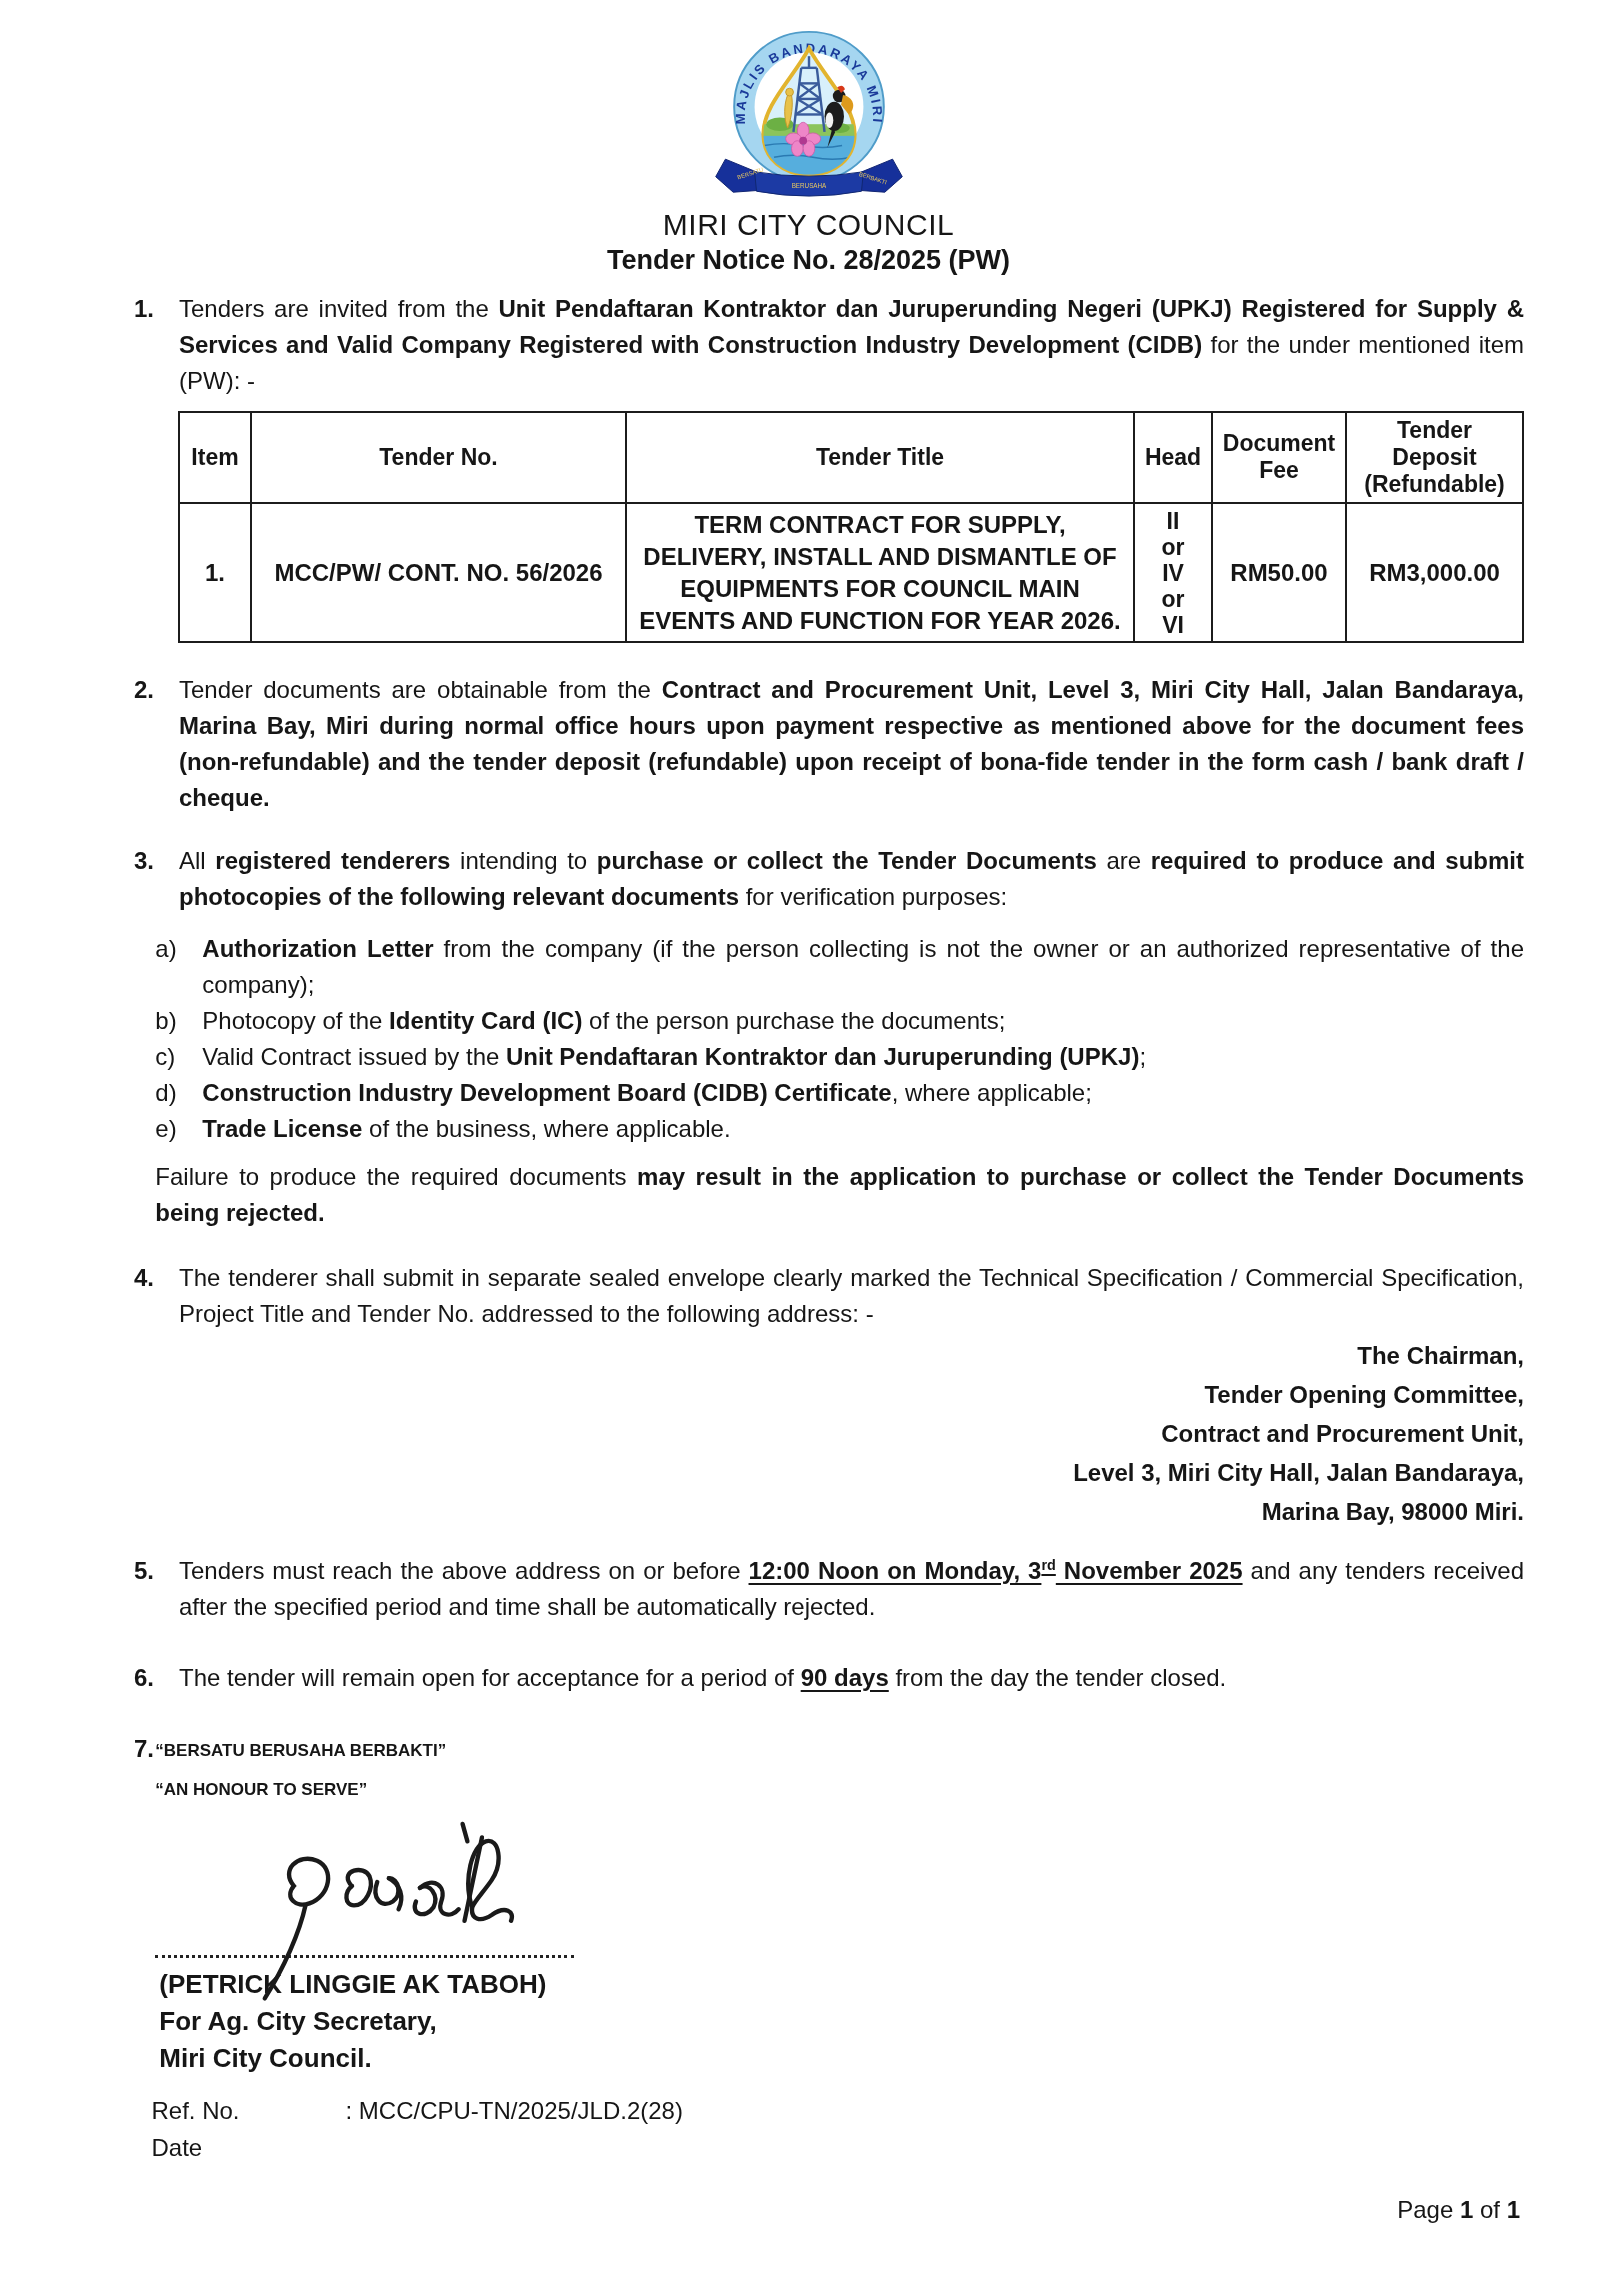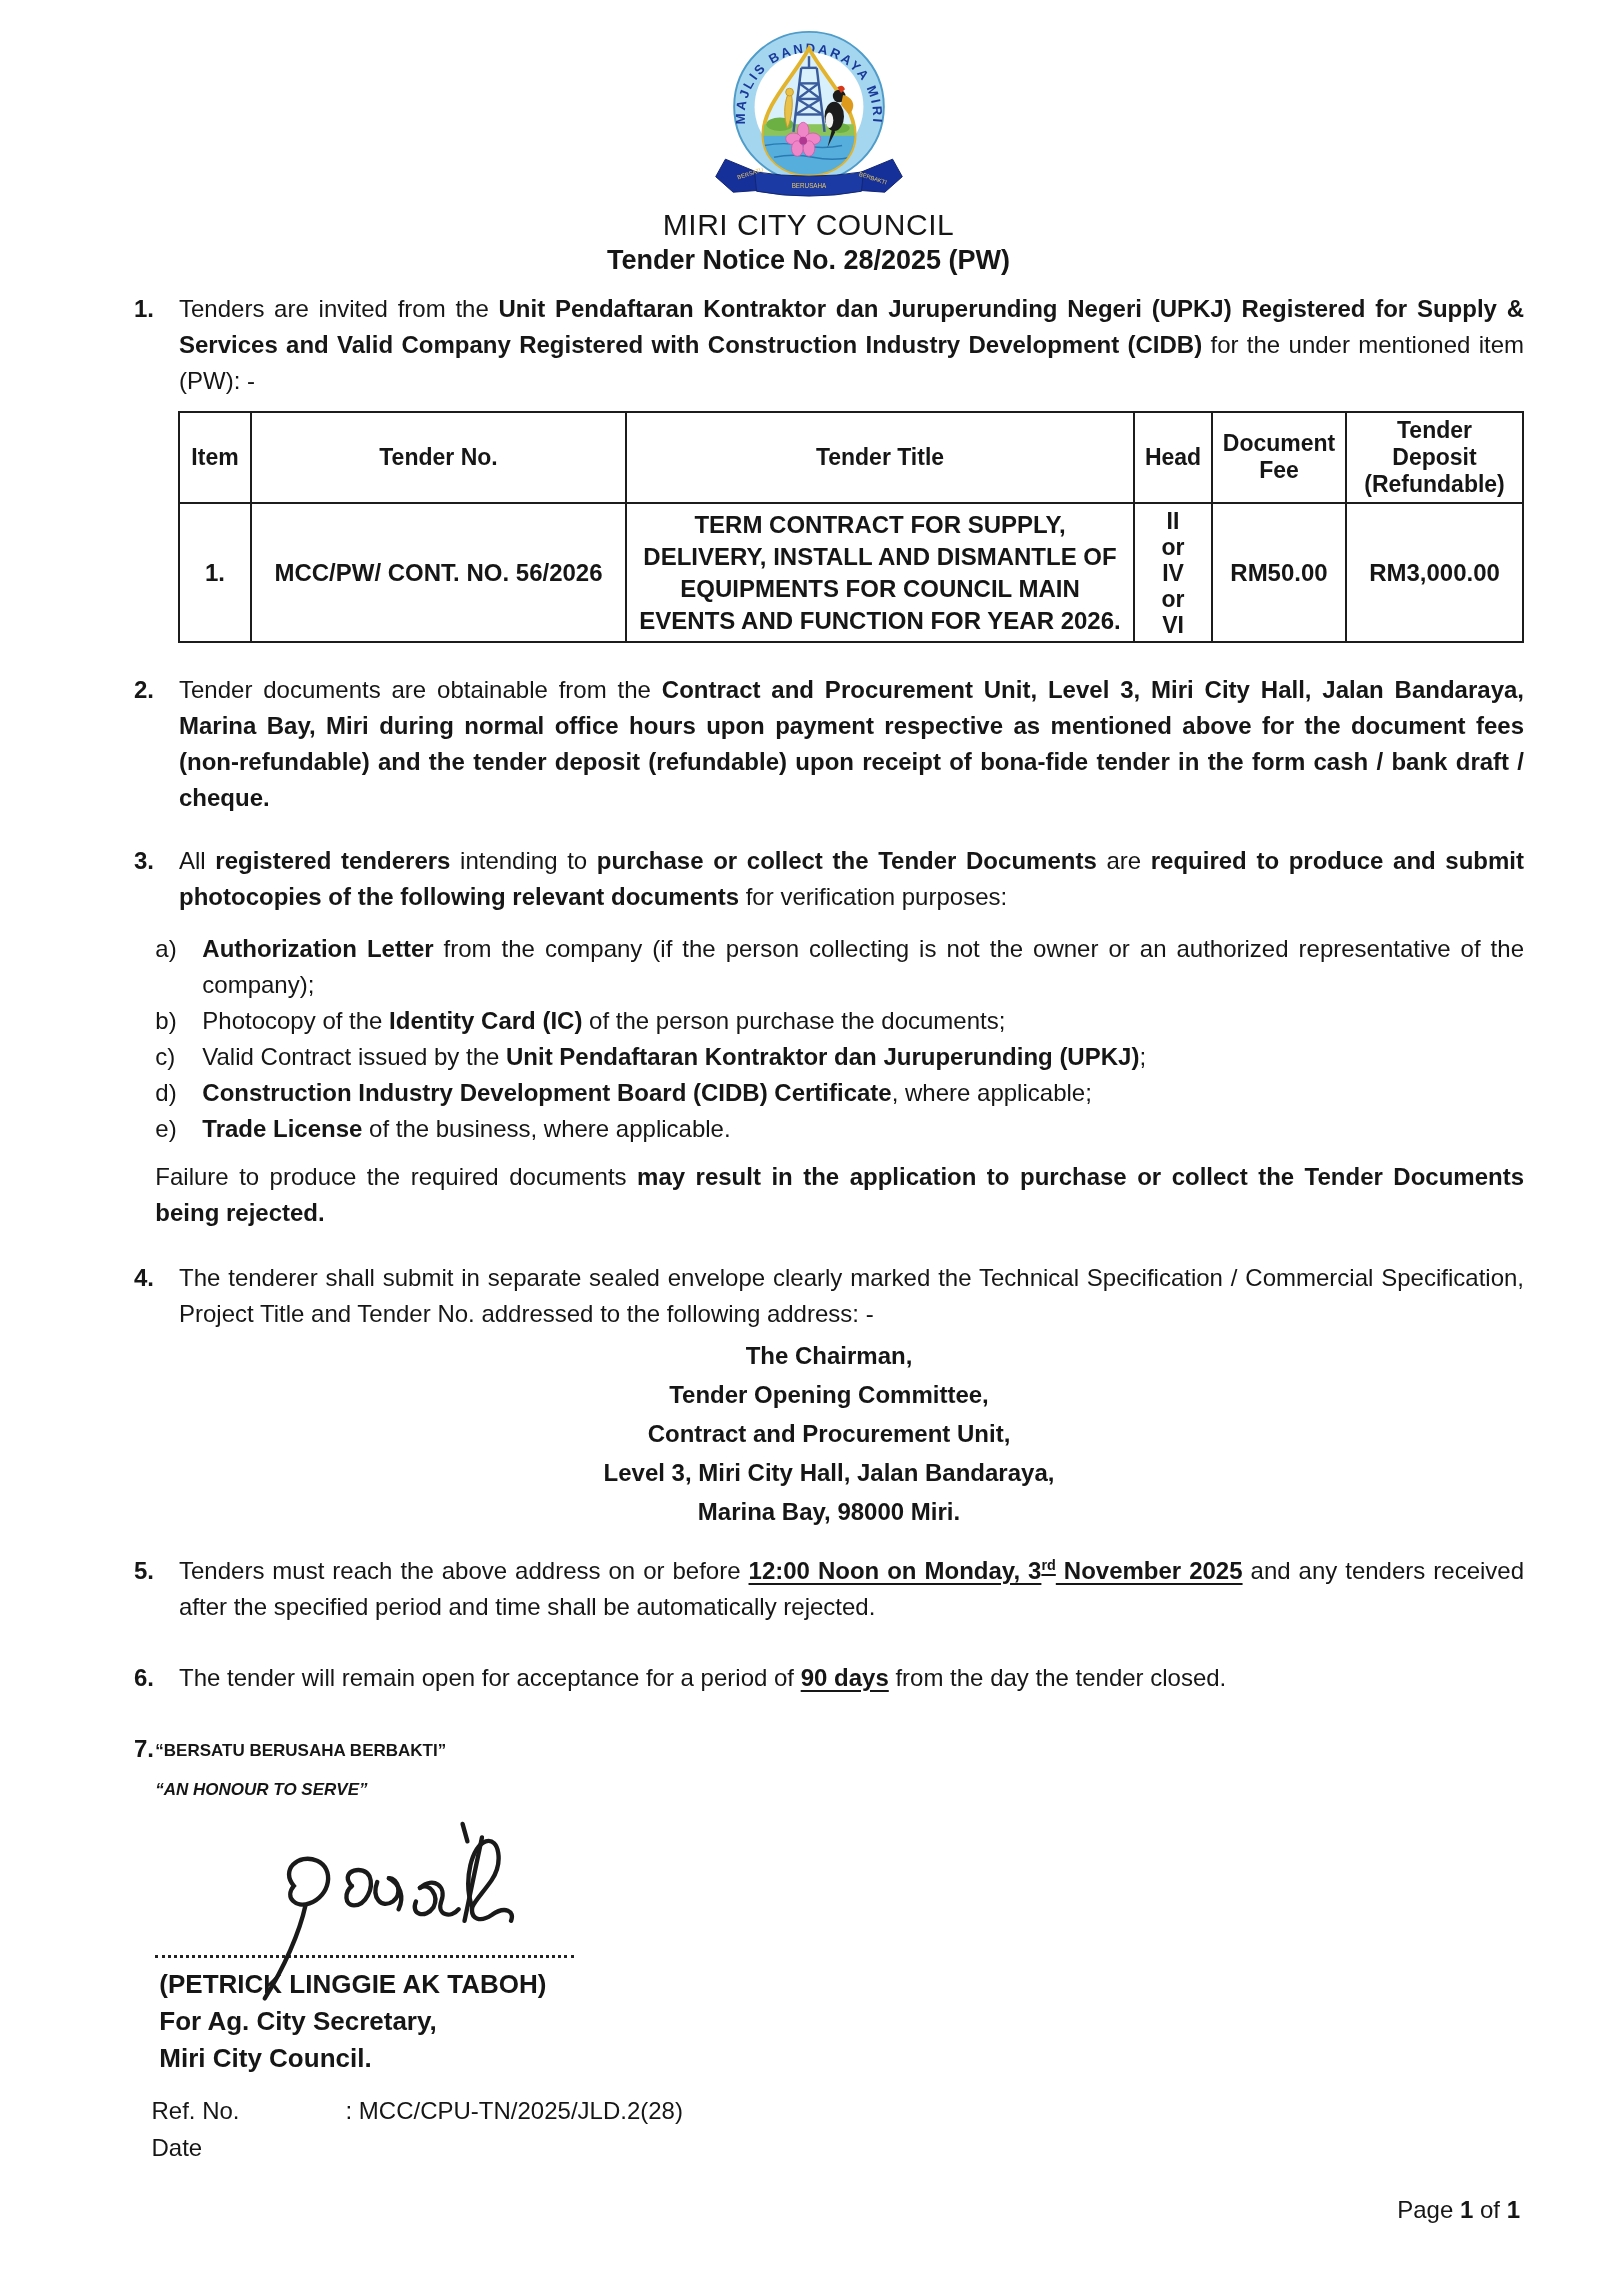--- a/index.html
+++ b/index.html
@@ -7,21 +7,21 @@
     position:relative;
     width:1617px;height:2276px;
     margin:0 auto;
     background:#ffffff;
     font-family:"Liberation Sans","DejaVu Sans",sans-serif;
     color:#161616;
     overflow:hidden;
   }
   .b{font-weight:bold}
   .u{text-decoration:underline;text-decoration-thickness:2.4px;text-underline-offset:3.9px}
-  .i{font-style:italic}
+  .i{}
   sup{font-size:60%;line-height:0;vertical-align:super}
 
   .header{padding-top:27px;text-align:center}
   .h1{font-size:30px;font-weight:normal;margin-top:3.9px;letter-spacing:0.5px}
   .h2{font-size:27px;font-weight:bold;margin-top:2.9px}
 
   .content{margin-left:134px;margin-right:93px;font-size:24px;line-height:36px}
 
   .para{position:relative;padding-left:45px;text-align:justify;margin-top:29px}
   .para .num{position:absolute;left:0;top:0;font-weight:bold}
@@ -33,21 +33,21 @@
   td.cell-title{text-align:justify;font-size:24px;line-height:32px;padding:7.8px 13.6px}
   td.cell-head div{line-height:26px;font-size:23px}
   td.cell-no{font-size:25px}
 
   .sublist{margin-top:15.5px}
   .sub{position:relative;margin-left:21.3px;padding-left:47px;text-align:justify}
   .sub .letter{position:absolute;left:0;top:0}
 
   .failure{margin-left:21.3px;margin-top:11.6px;text-align:justify}
 
-  .address{margin-top:4.9px;text-align:center;font-weight:bold;line-height:39px;font-size:24px}
+  .address{margin-top:4.9px;text-align:right;font-weight:bold;line-height:39px;font-size:24px}
 
   .motto{margin-top:35px;margin-left:21.3px;font-weight:bold;font-size:17px;line-height:39px}
 
   .sig-block{position:relative;margin-top:7.8px;margin-left:21.3px;height:250px}
   .sig-svg{position:absolute;left:102px;top:3.9px;z-index:2}
   .sig-line{position:absolute;left:0;top:138px;width:419px;border-bottom:3.9px dotted #222}
   .sig-name{position:absolute;left:4px;top:149px;font-weight:bold;font-size:26px;line-height:37px;white-space:nowrap}
 
   .ref-block{margin-top:25px;margin-left:17.5px;font-size:24px;line-height:37px}
   .ref-row{display:flex}

